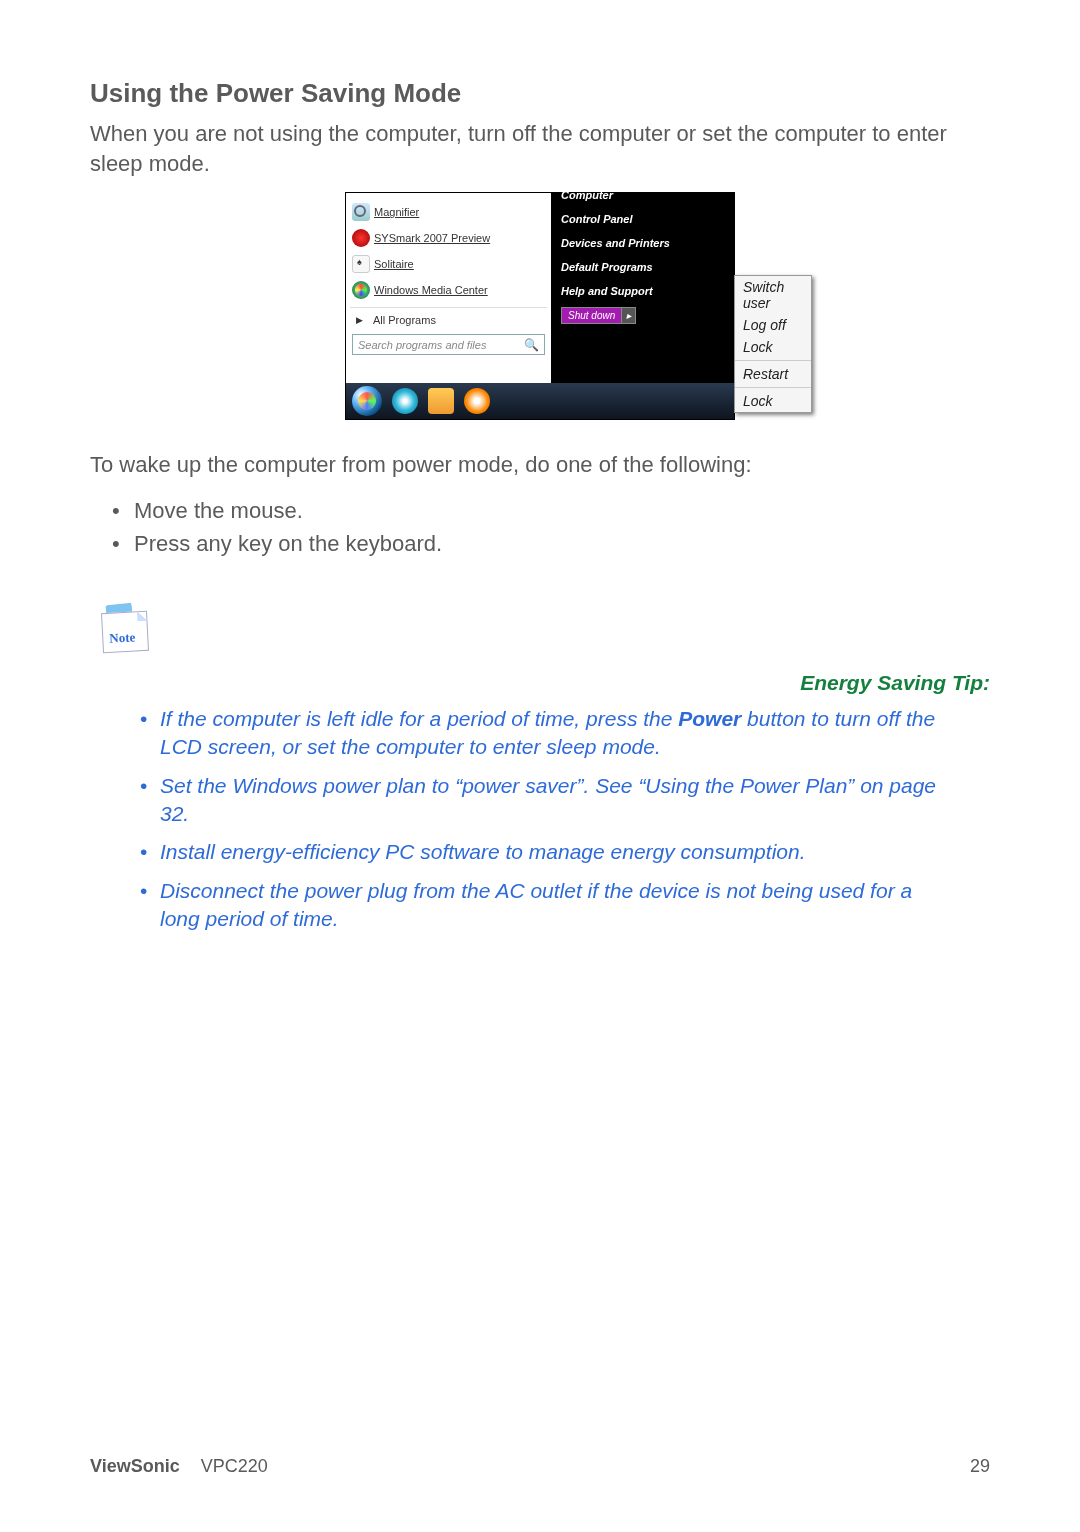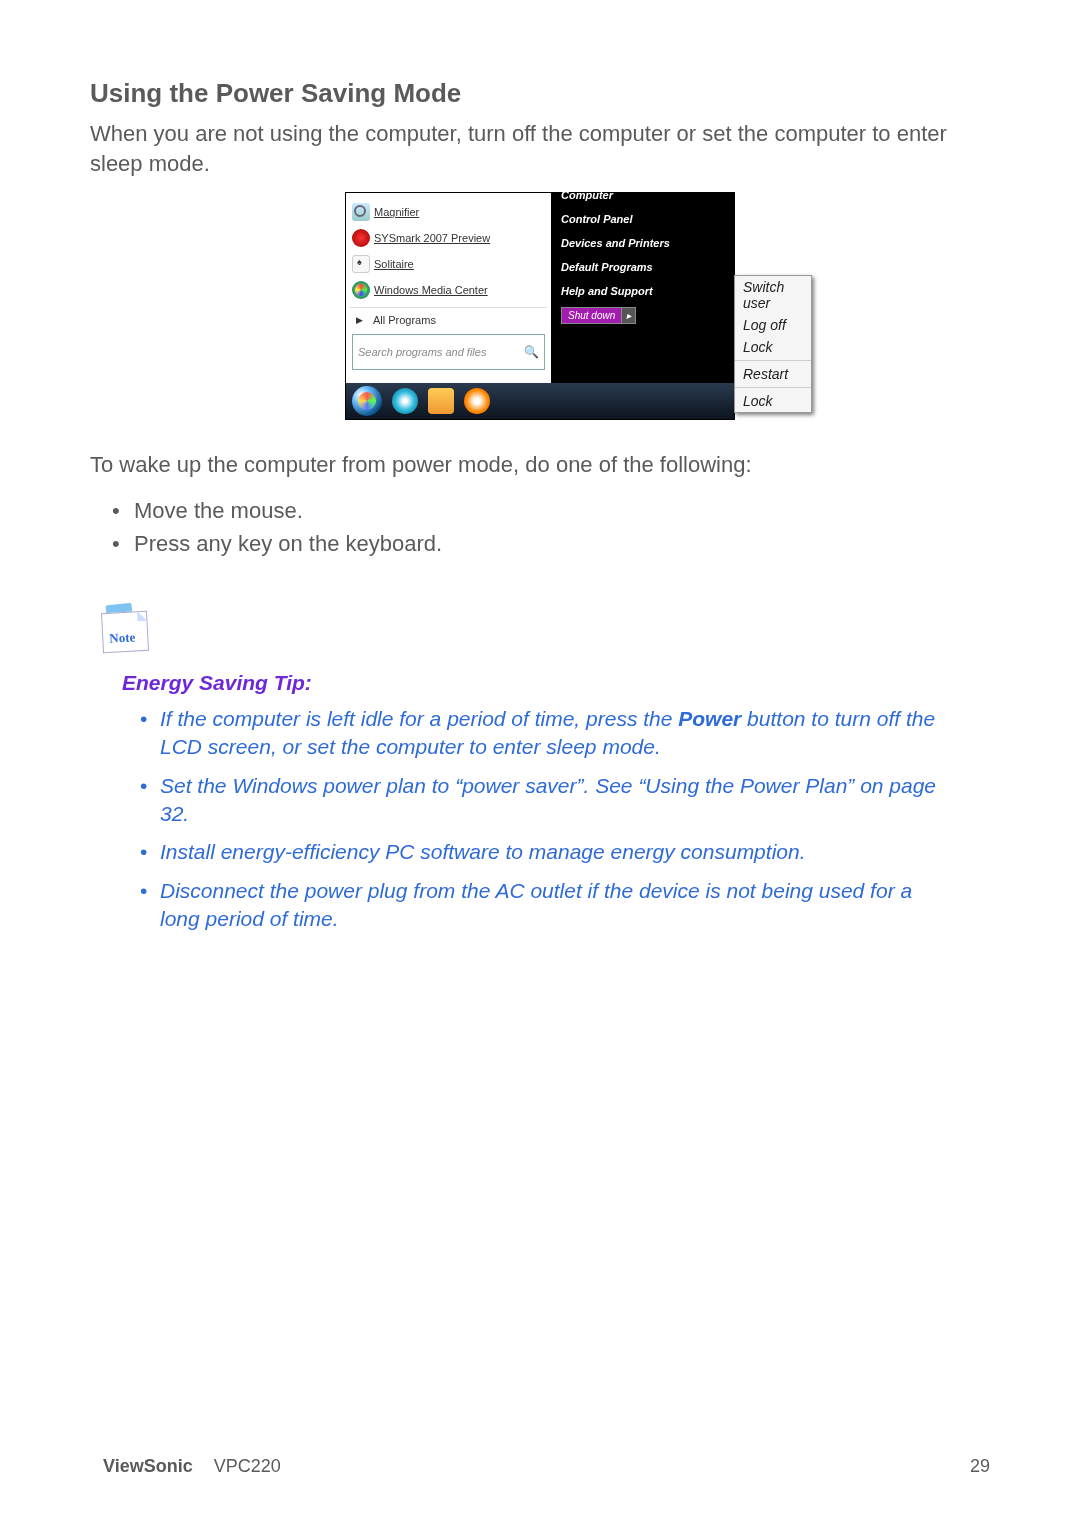--- a/index.html
+++ b/index.html
@@ -78,21 +78,21 @@
     margin-top: 4px;
     padding: 6px 2px 4px 6px;
     display:flex; align-items:center; gap:10px;
   }
   .all-programs .tri { font-size:9px; color:#333; }
   .search-row {
     padding: 4px 2px 0 2px;
   }
   .search-box {
     width: 100%;
-    height: 36px;
+    height: 21px;
     border: 1px solid #8aa;
     background: #fff;
     display:flex; align-items:center;
     padding: 0 5px;
     justify-content: space-between;
   }
   .search-box .ph { font-style: italic; color: #888; font-size: 11px; }
   .search-box .mag { color:#5a8; font-size:12px; }
   .ss-right .rlink {
     padding: 6px 10px;
@@ -193,22 +193,23 @@
     position:absolute; top:-6px; left:6px;
     width:26px; height:12px;
     background:#7fc3f0;
     transform: rotate(-6deg);
     border-radius:2px;
   }
   .tip-heading {
     font-size: 21px;
     font-weight: bold;
     font-style: italic;
-    color: #6d28d9;
+    color: #15803d;
     margin: 0 0 10px 32px;
+    text-align: right;
   }
   ul.tip-list {
     list-style: none;
     margin: 0 40px 0 50px;
   }
   ul.tip-list > li {
     font-size: 21px;
     font-style: italic;
     color: #2e6bd8;
     line-height: 1.35;
@@ -218,21 +219,21 @@
   }
   ul.tip-list > li::before {
     content:"•";
     position:absolute; left:0; top:0;
     font-style: normal;
   }
   ul.tip-list b { font-style: italic; color:#2e6bd8; }
   .footer {
     position: absolute;
     bottom: 55px;
-    left: 103px;
+    left: 90px;
     right: 90px;
     display: flex;
     justify-content: space-between;
     font-size: 18px;
     color:#5a5a5a;
   }
   .footer .brand { font-weight: bold; }
   .footer .model { margin-left: 16px; font-weight: normal; }
 </style>
 </head>

